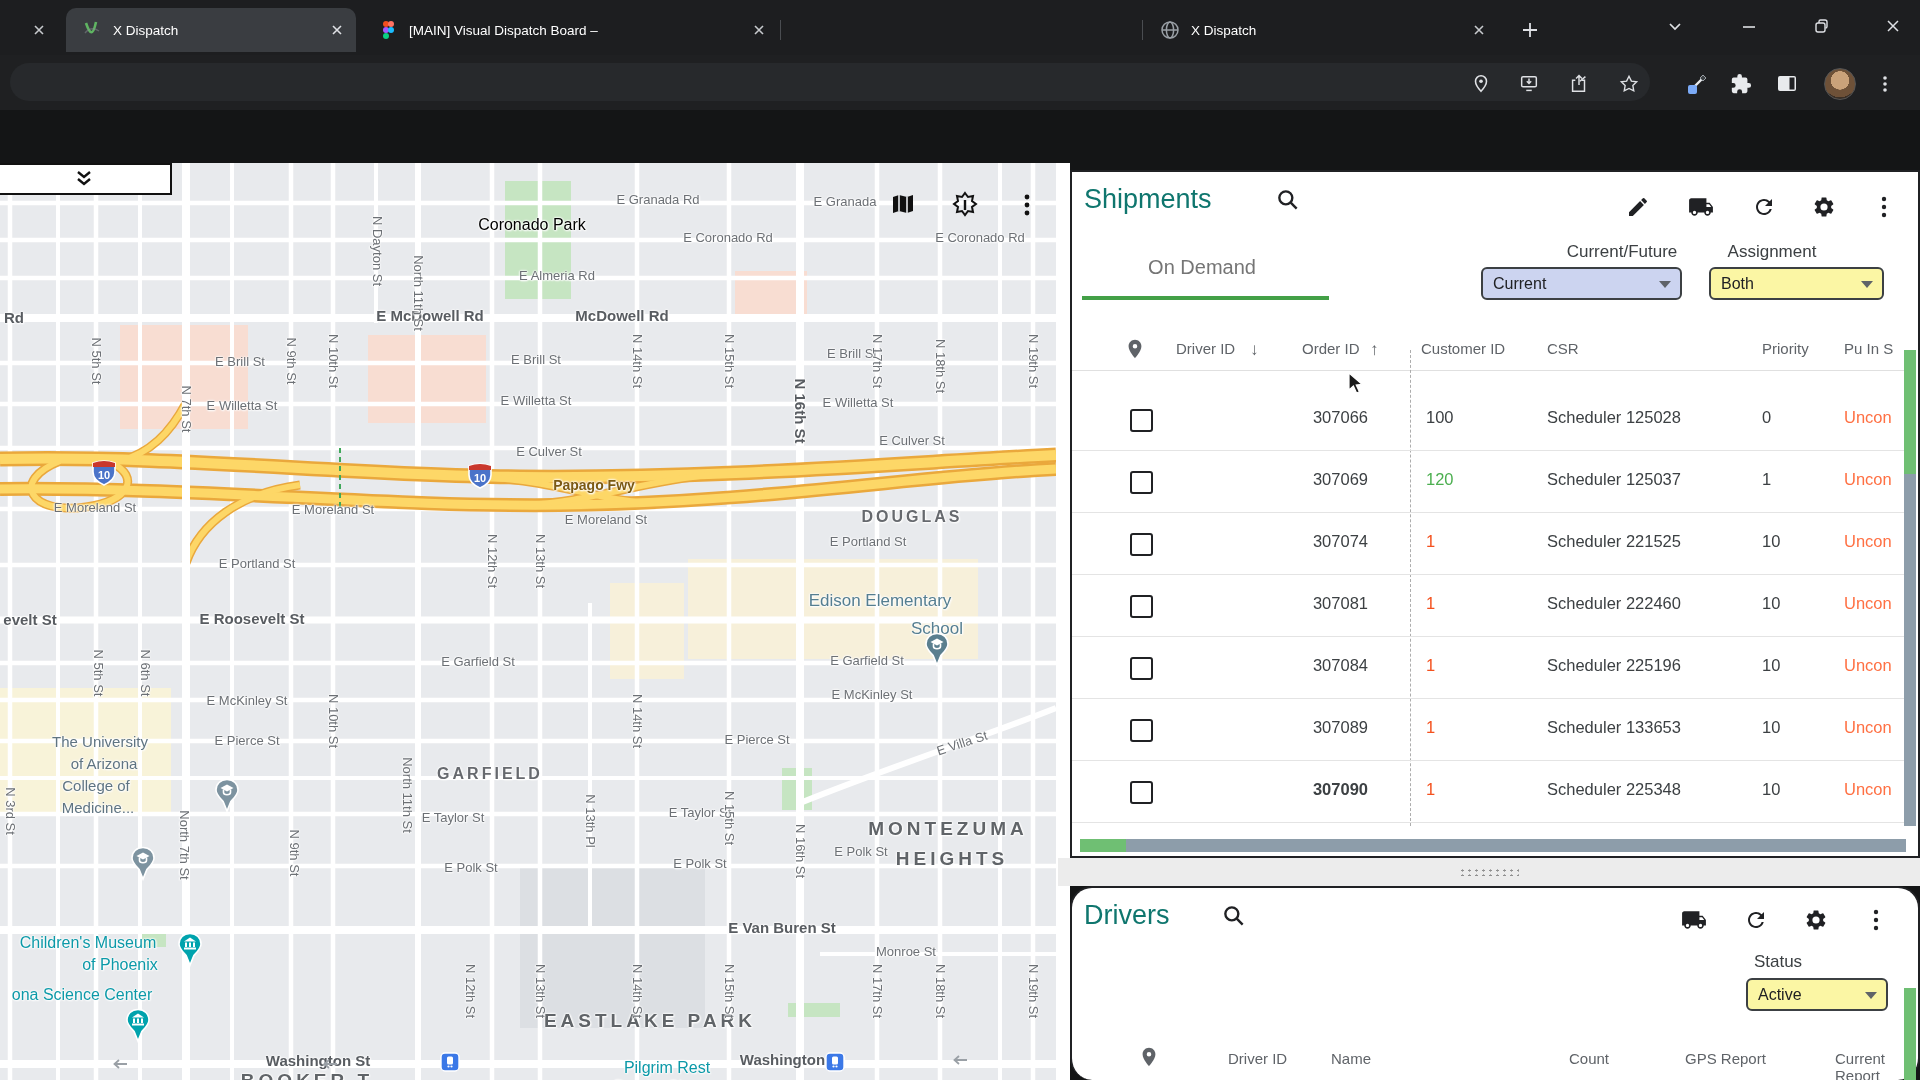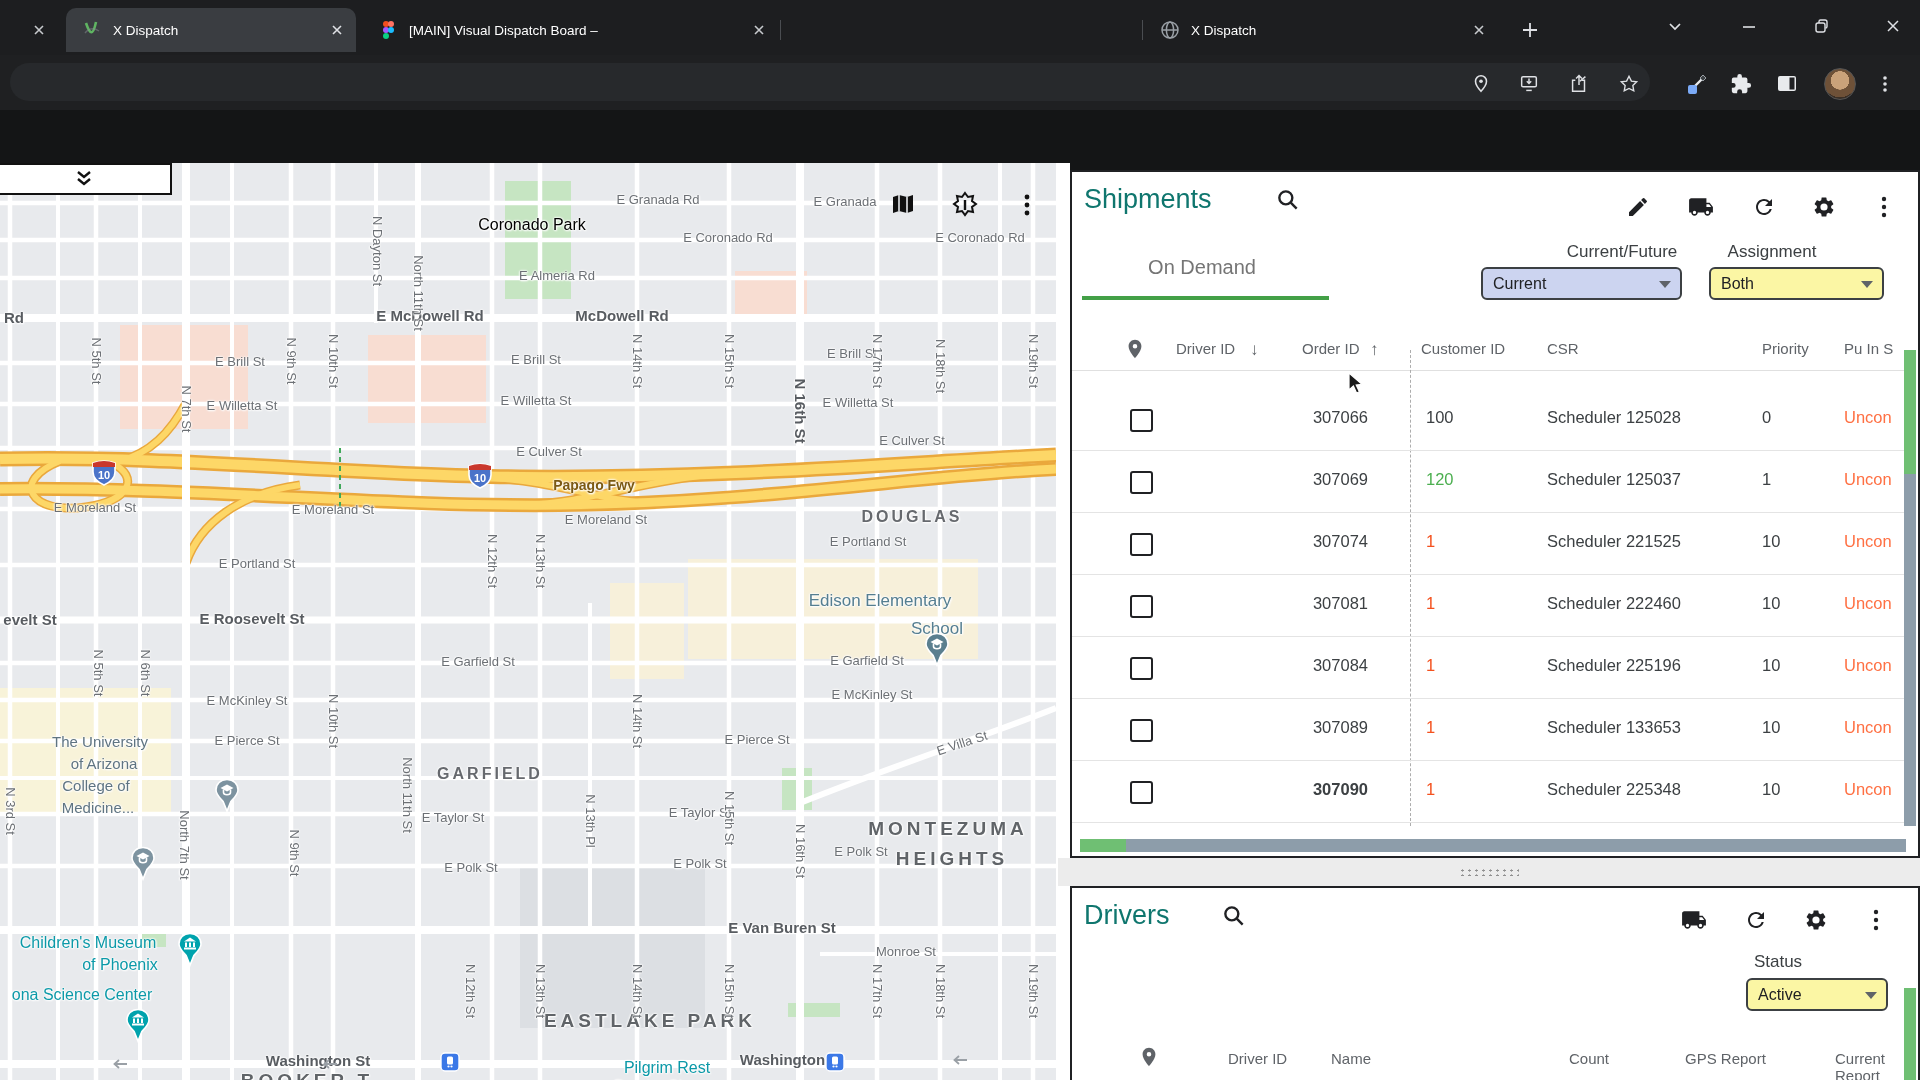--- a/index.html
+++ b/index.html
@@ -39,21 +39,21 @@
   .lbl.poislate{font-size:17px;color:#557e90;font-weight:500;}
   .lbl.poi2{font-size:15px;color:#5f7482;font-weight:500;}
   #collapsebar{position:absolute;left:-4px;top:163px;width:172px;height:28px;background:#fff;
                border:2px solid #111;display:flex;align-items:center;justify-content:center;z-index:5;}
   .mapctl{position:absolute;top:190px;width:30px;height:30px;display:flex;align-items:center;justify-content:center;z-index:5;}
 
   
   .gapcol{position:absolute;left:1056px;top:163px;width:14px;height:917px;background:#fff;}
   .panel{position:absolute;left:1070px;width:850px;background:#fff;border:2px solid #202124;box-sizing:border-box;}
   #shipPanel{top:170px;height:688px;}
-  #drivPanel{top:886px;height:194px;border-bottom:none;}
+  #drivPanel{top:886px;height:194px;border-bottom:none;border-radius:22px;}
   .ptitle{position:absolute;left:12px;top:12px;font-size:27px;font-weight:500;color:#0f766e;}
   .picon{position:absolute;width:28px;height:28px;display:flex;align-items:center;justify-content:center;}
   .flabel{position:absolute;transform:translateX(-50%);font-size:17px;color:#3c4043;}
   .dropdown{position:absolute;height:33px;border:2px solid #3c4043;border-radius:6px;box-sizing:border-box;
             display:flex;align-items:center;padding:0 10px;font-size:16px;color:#202124;}
   .dropdown .caret{position:absolute;right:9px;top:12px;width:0;height:0;border-left:6px solid transparent;
                    border-right:6px solid transparent;border-top:7px solid #5f6368;}
   #ondemand{position:absolute;left:18px;top:84px;width:224px;text-align:center;font-size:20px;color:#757575;}
   #odline{position:absolute;left:10px;top:124px;width:247px;height:4px;background:#43a047;}
   .thead{position:absolute;left:0;width:836px;height:40px;color:#5f6368;font-size:15px;}

